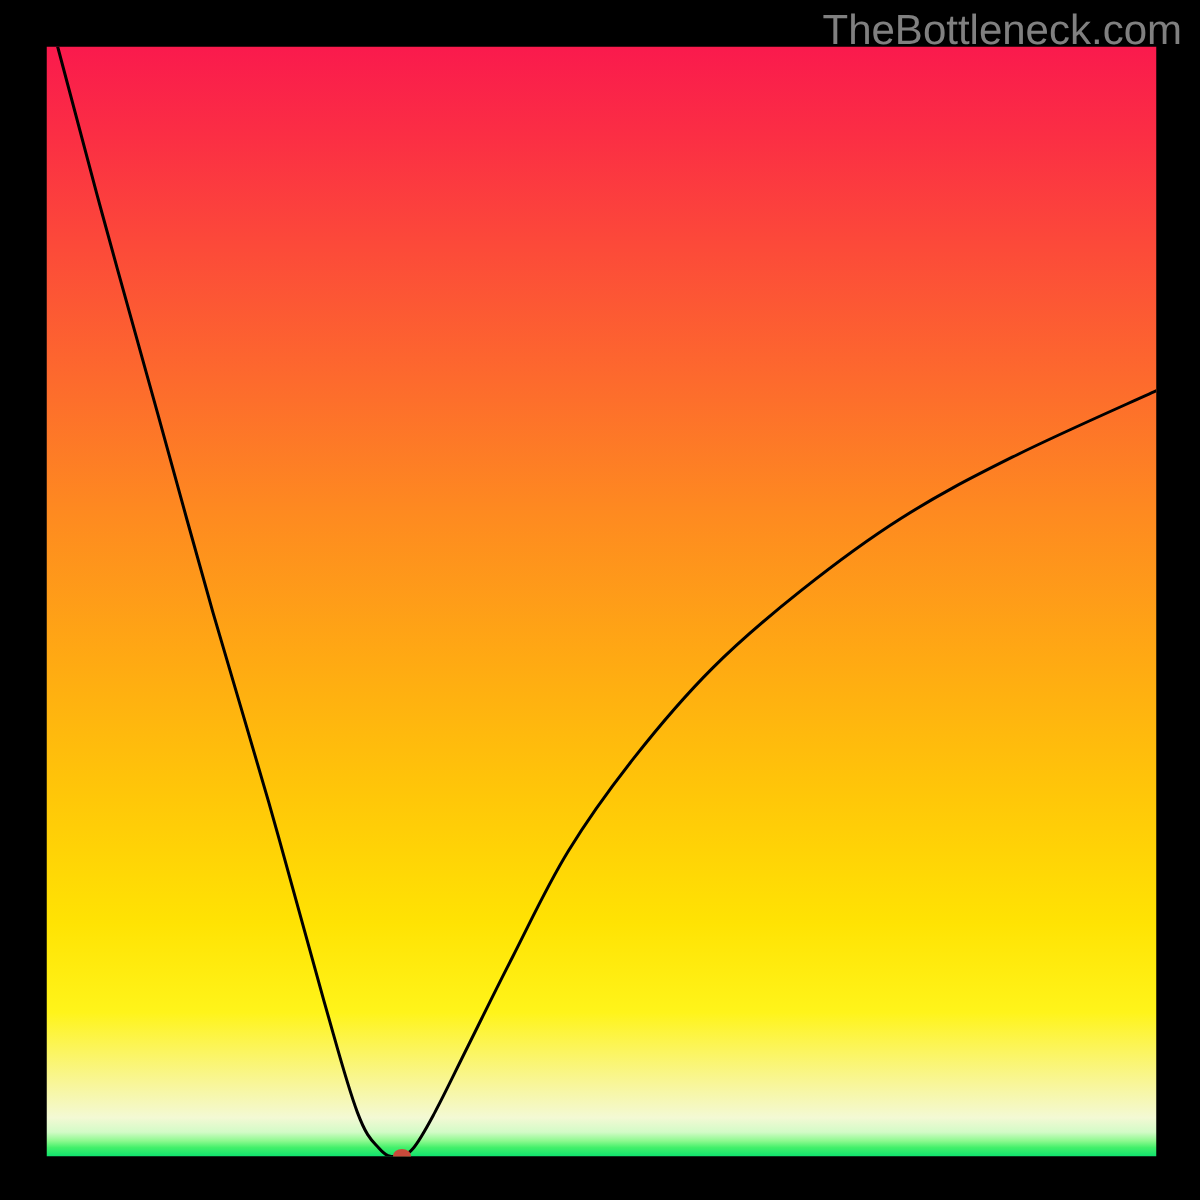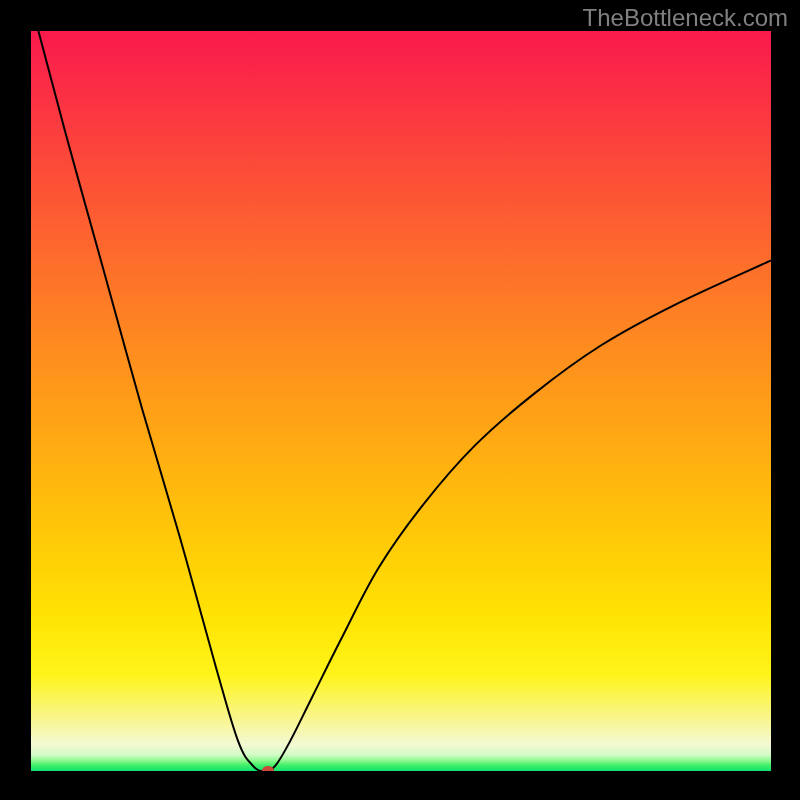--- a/index.html
+++ b/index.html
@@ -15,21 +15,21 @@
     width: 800px;
     height: 800px;
     background: #000;
     position: relative;
   }
   .watermark {
     position: absolute;
     top: 4px;
     right: 12px;
     color: #808080;
-    font-size: 24px;
+    font-size: 28px;
     font-family: Arial, sans-serif;
     z-index: 10;
   }
   .plot-area {
     position: absolute;
     left: 31px;
     top: 31px;
     width: 740px;
     height: 740px;
     overflow: hidden;

